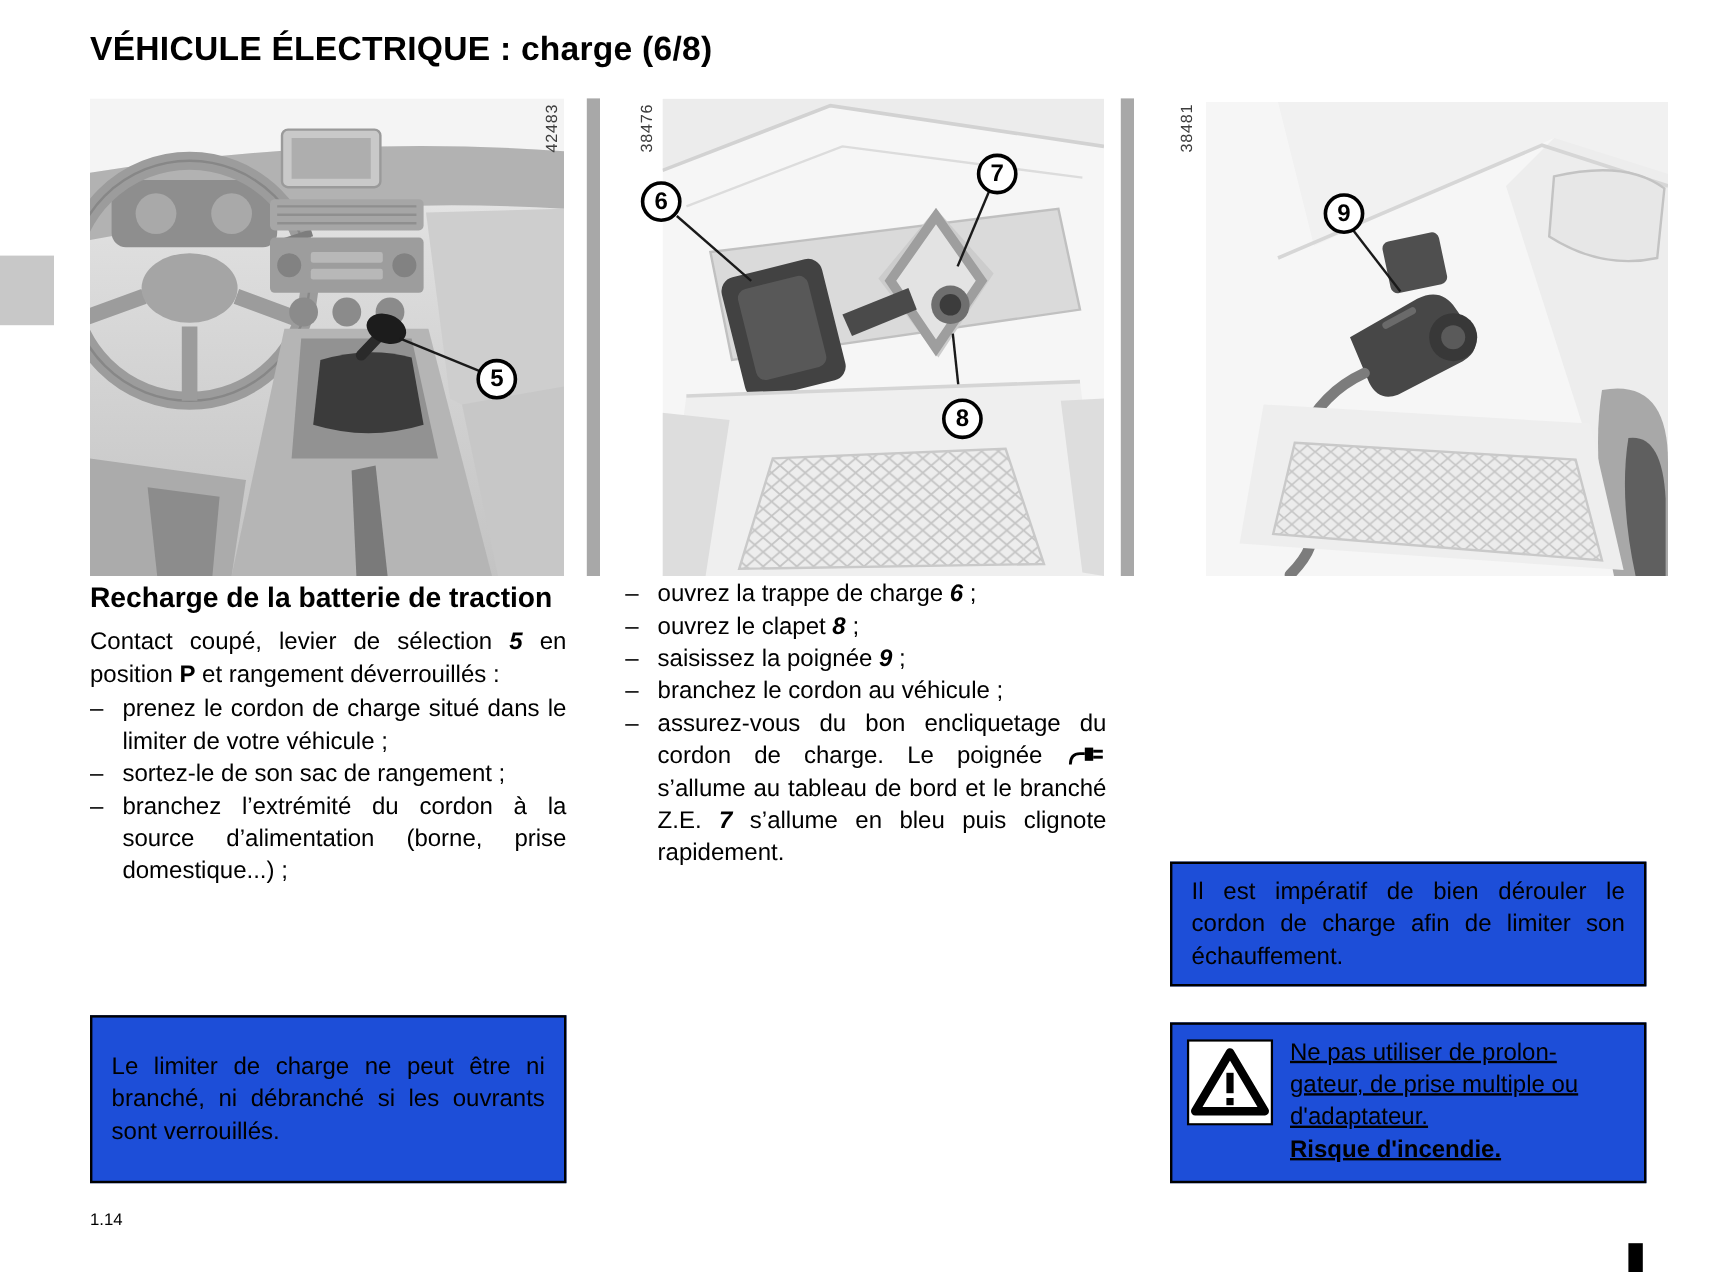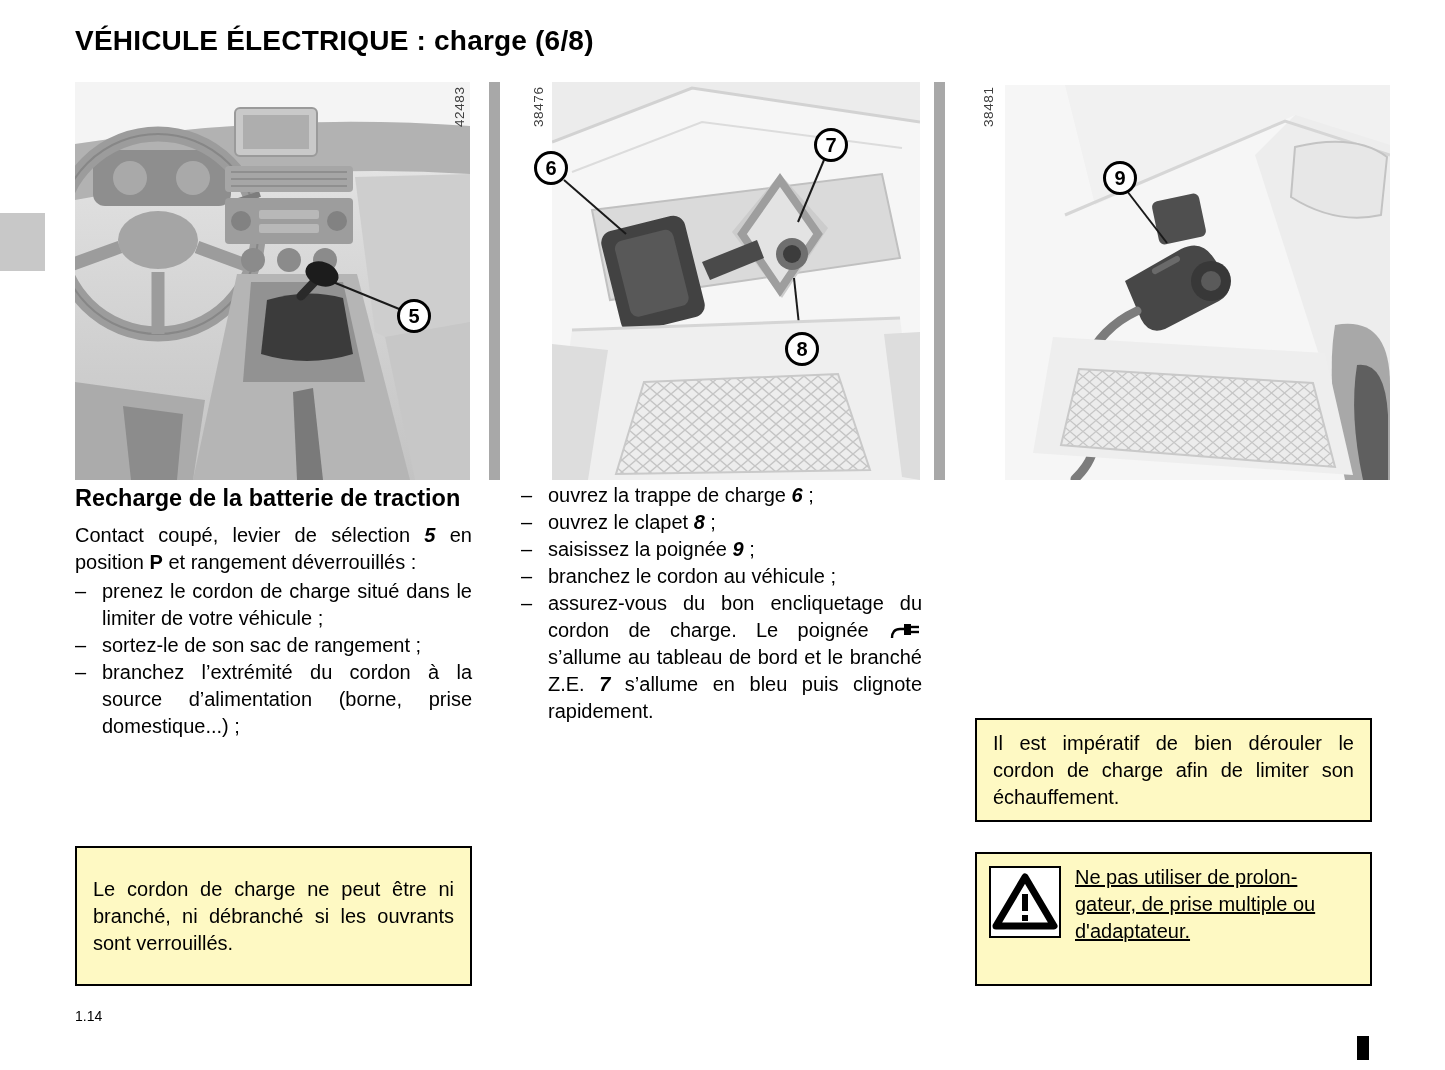--- a/index.html
+++ b/index.html
@@ -43,21 +43,21 @@
   .body { font-size:20px; line-height:27px; text-align:justify; }
   .intro { margin-bottom:2px; }
   .bullet { position:relative; padding-left:27px; }
   .bullet .dash { position:absolute; left:0; top:0; }
   .bi { font-weight:bold; font-style:italic; }
   .b  { font-weight:bold; }
   .bold { font-weight:bold; }
   .preline { white-space:pre-line; text-align:left; }
 
   .notebox {
-    position:absolute; border:2.5px solid #000; background:#fef9c3;
+    position:absolute; border:2.5px solid #000; background:#1d4ed8;
     display:flex; align-items:center; padding:0 16px;
   }
   .notebox.warn { align-items:flex-start; padding:10px 12px; gap:14px;text-decoration:underline; }
   .warn svg { flex-shrink:0; margin-top:2px; }
   .warntext { flex:1; }
 
   .plug-icon { vertical-align:-4px; margin:0 2px; }
 
   .pagenum { position:absolute; left:75px; top:1008px; font-size:14px; }
   .end-marker { position:absolute; left:1357px; top:1036px; width:12px; height:24px; background:#000; }
@@ -213,21 +213,21 @@
     <h2 class="heading">Recharge de la batterie de traction</h2>
     <p class="body intro"><span>Contact coupé, levier de sélection </span><span class="bi">5</span><span> en position </span><span class="b">P</span><span> et rangement déverrouillés :</span></p>
     <div>
       <div class="bullet body"><span class="dash">–</span><span>prenez le cordon de charge situé dans le limiter de votre véhicule ;</span></div>
       <div class="bullet body"><span class="dash">–</span><span>sortez-le de son sac de rangement ;</span></div>
       <div class="bullet body"><span class="dash">–</span><span>branchez l’extrémité du cordon à la source d’alimentation (borne, prise domestique...) ;</span></div>
     </div>
   </div>
 
   <div class="notebox" style="left:75px; top:846px; width:397px; height:140px;">
-    <p class="body">Le cordon de charge ne peut être ni branché, ni débranché si les ouvrants sont verrouillés.</p>
+    <p class="body">Le limiter de charge ne peut être ni branché, ni débranché si les ouvrants sont verrouillés.</p>
   </div>
 
   <div class="textcol" style="left:521px; top:482px; width:401px;">
     <div class="bullet body"><span class="dash">–</span><span>ouvrez la trappe de charge </span><span class="bi">6</span><span> ;</span></div>
     <div class="bullet body"><span class="dash">–</span><span>ouvrez le clapet </span><span class="bi">8</span><span> ;</span></div>
     <div class="bullet body"><span class="dash">–</span><span>saisissez la poignée </span><span class="bi">9</span><span> ;</span></div>
     <div class="bullet body"><span class="dash">–</span><span>branchez le cordon au véhicule ;</span></div>
     <div class="bullet body"><span class="dash">–</span><span>assurez-vous du bon encliquetage du cordon de charge. Le poignée </span><svg class="plug-icon" width="30" height="20" viewBox="0 0 30 20">
           <path d="M2,17 Q2,8 10,8 L14,8" fill="none" stroke="#000" stroke-width="2.4"></path>
           <rect x="14" y="3" width="7" height="11" fill="#000"></rect>
@@ -244,19 +244,20 @@
     <svg width="72" height="72" viewBox="0 0 72 72">
       <rect x="1" y="1" width="70" height="70" fill="#fff" stroke="#000" stroke-width="2"></rect>
       <path d="M36,11 L65,60 L7,60 Z" fill="none" stroke="#000" stroke-width="7" stroke-linejoin="round"></path>
       <rect x="33" y="28" width="6" height="17" fill="#000"></rect>
       <rect x="33" y="49" width="6" height="6" fill="#000"></rect>
     </svg>
     <div class="warntext">
       <p class="body preline">Ne pas utiliser de prolon-
 gateur, de prise multiple ou
 d'adaptateur.</p>
+      <p class="body bold">Risque d'incendie.</p>
     </div>
   </div>
 
   <div class="pagenum">1.14</div>
   <div class="end-marker"></div>
 
 </div>
 
 </body></html>

